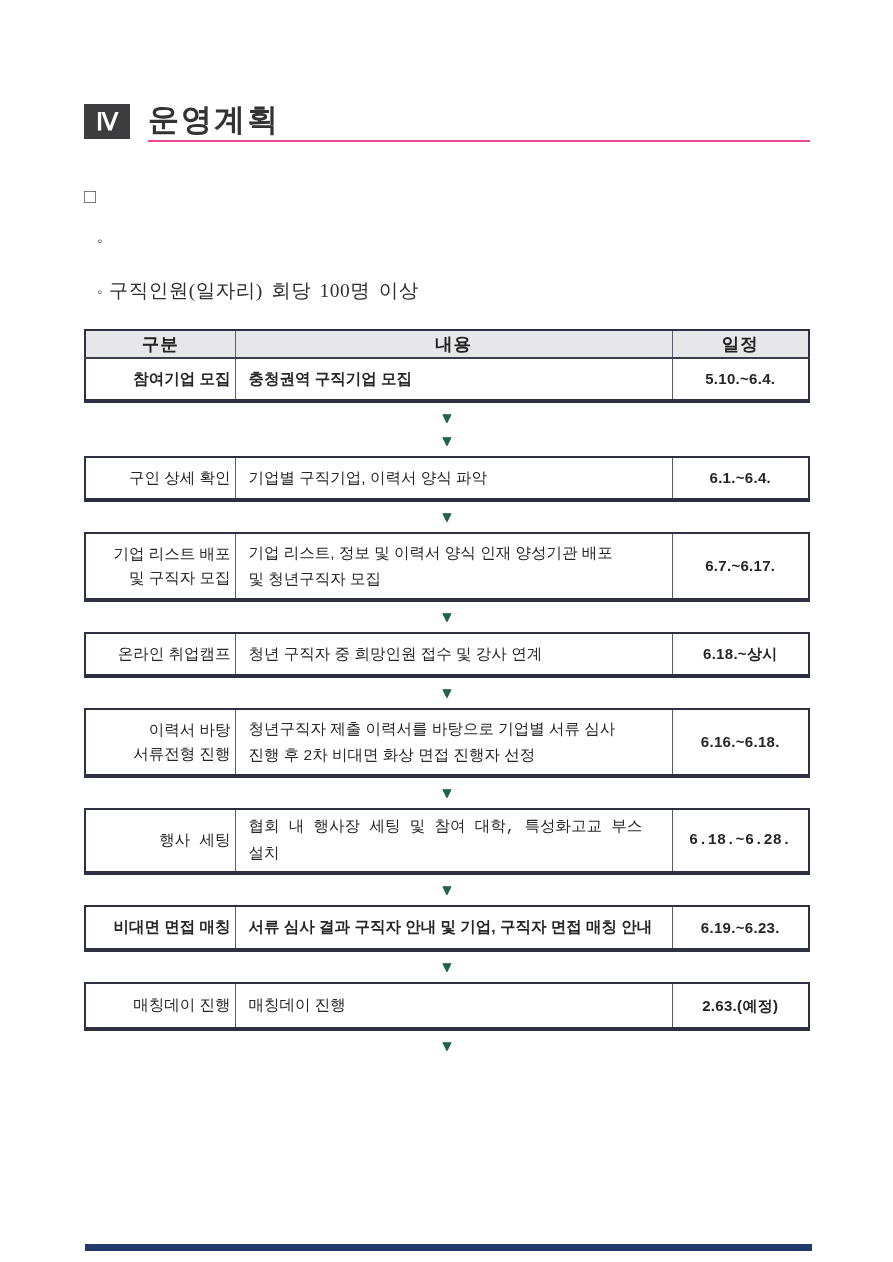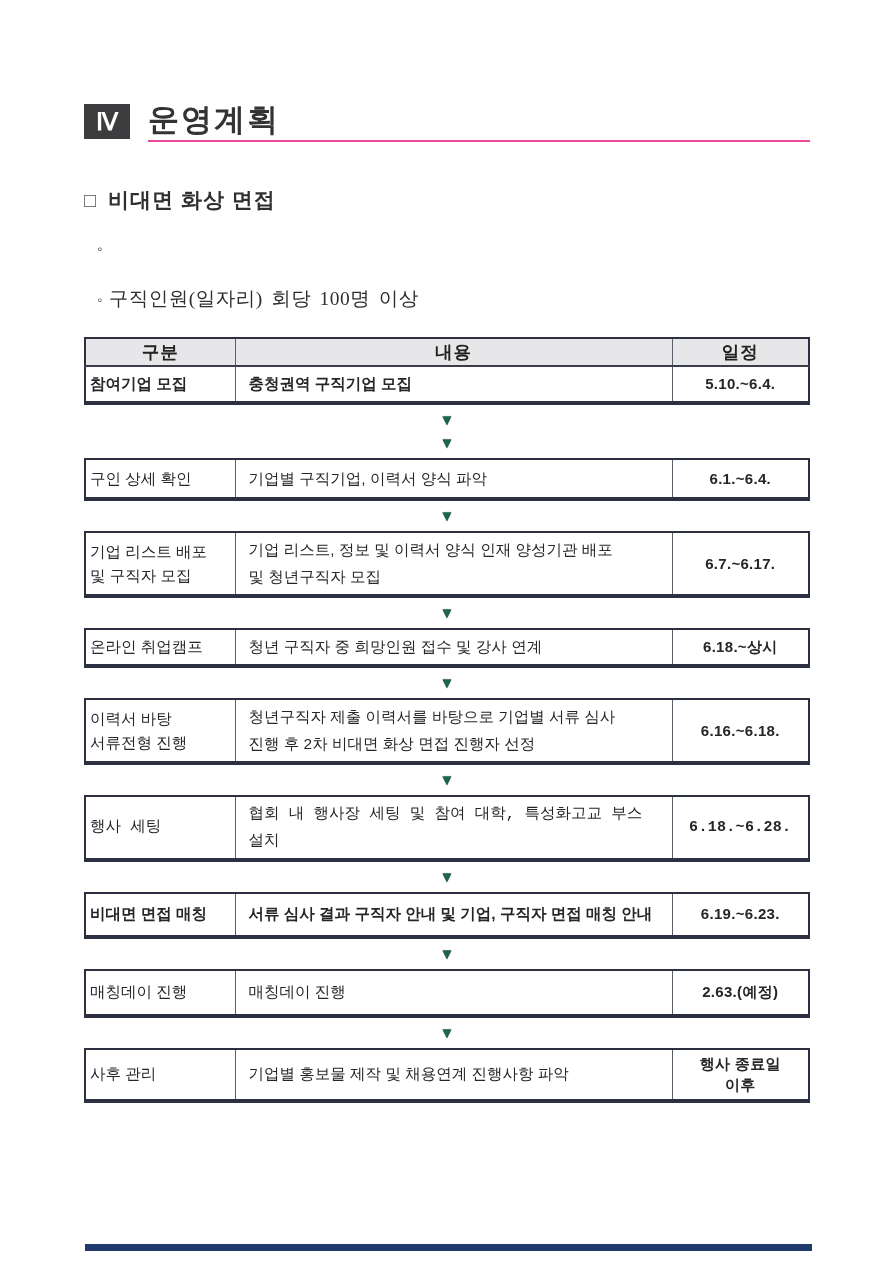--- a/index.html
+++ b/index.html
@@ -60,21 +60,21 @@
   .tbl .c1 { width: 150px; }
   .tbl .c3 { width: 137px; }
   .tbl th {
     background: var(--header-bg, #e7e7e9);
     font-size: 17.5px; font-weight: bold; letter-spacing: 1px;
     height: 24px; color: #222222;
     border-bottom: 2px solid #3a3e4c;
   }
   .tbl td { font-size: 15.5px; color: #262626; }
   .tbl th + th, .tbl td + td { border-left: 1.5px solid #5a5e6a; }
-  td.cat { text-align: left; white-space: pre-line; line-height: 1.55; padding: 2px 4px; }
+  td.cat { text-align: right; white-space: pre-line; line-height: 1.55; padding: 8px 4px; }
   td.con { text-align: left; padding: 4px 10px 4px 13px; white-space: pre-line; line-height: 1.7; }
   td.sch {
     text-align: center; font-weight: bold; font-size: 15px;
     white-space: pre-line; line-height: 1.45; letter-spacing: 0.3px;
   }
   .bold td { font-weight: bold; }
   .r34 td { height: 34px; }
   .r32 td { height: 32px; }
   .r36 td { height: 36px; font-family: Liberation Mono, monospace; }
   .r40 td { height: 40px; }
@@ -100,21 +100,20 @@
 
 <div class="sec-header">
   <div class="sec-num">Ⅳ</div>
   <div class="sec-title-wrap">
     <div class="sec-title">운영계획</div>
   </div>
 </div>
 
 <div class="subheading">
   <span class="sq">□</span>
-  <span>비대면 화상 면접</span>
 </div>
 
 <div class="bullet">
   <span class="bm">◦</span>
 </div>
 <div class="bullet">
   <span class="bm">◦</span>
   <span>구직인원(일자리) 회당 100명 이상</span>
 </div>
 
@@ -261,31 +260,16 @@
         <tr>
       <td class="cat">매칭데이 진행</td>
       <td class="con">매칭데이 진행</td>
       <td class="sch">2.63.(예정)</td>
     </tr>
   </tbody>
     </table>
 
   <div class="arrow">▼</div>
 
-  <table class="tbl r52">
-    <colgroup>
-        <col class="c1">
-        <col>
-        <col class="c3">
-      </colgroup>
-    <tbody>
-        <tr>
-      <td class="cat">사후 관리</td>
-      <td class="con">기업별 홍보물 제작 및 채용연계 진행사항 파악</td>
-      <td class="sch">행사 종료일
-이후</td>
-    </tr>
-  </tbody>
-    </table>
 
 </div>
 
 <div class="footer-bar"></div>
 
 </body></html>

